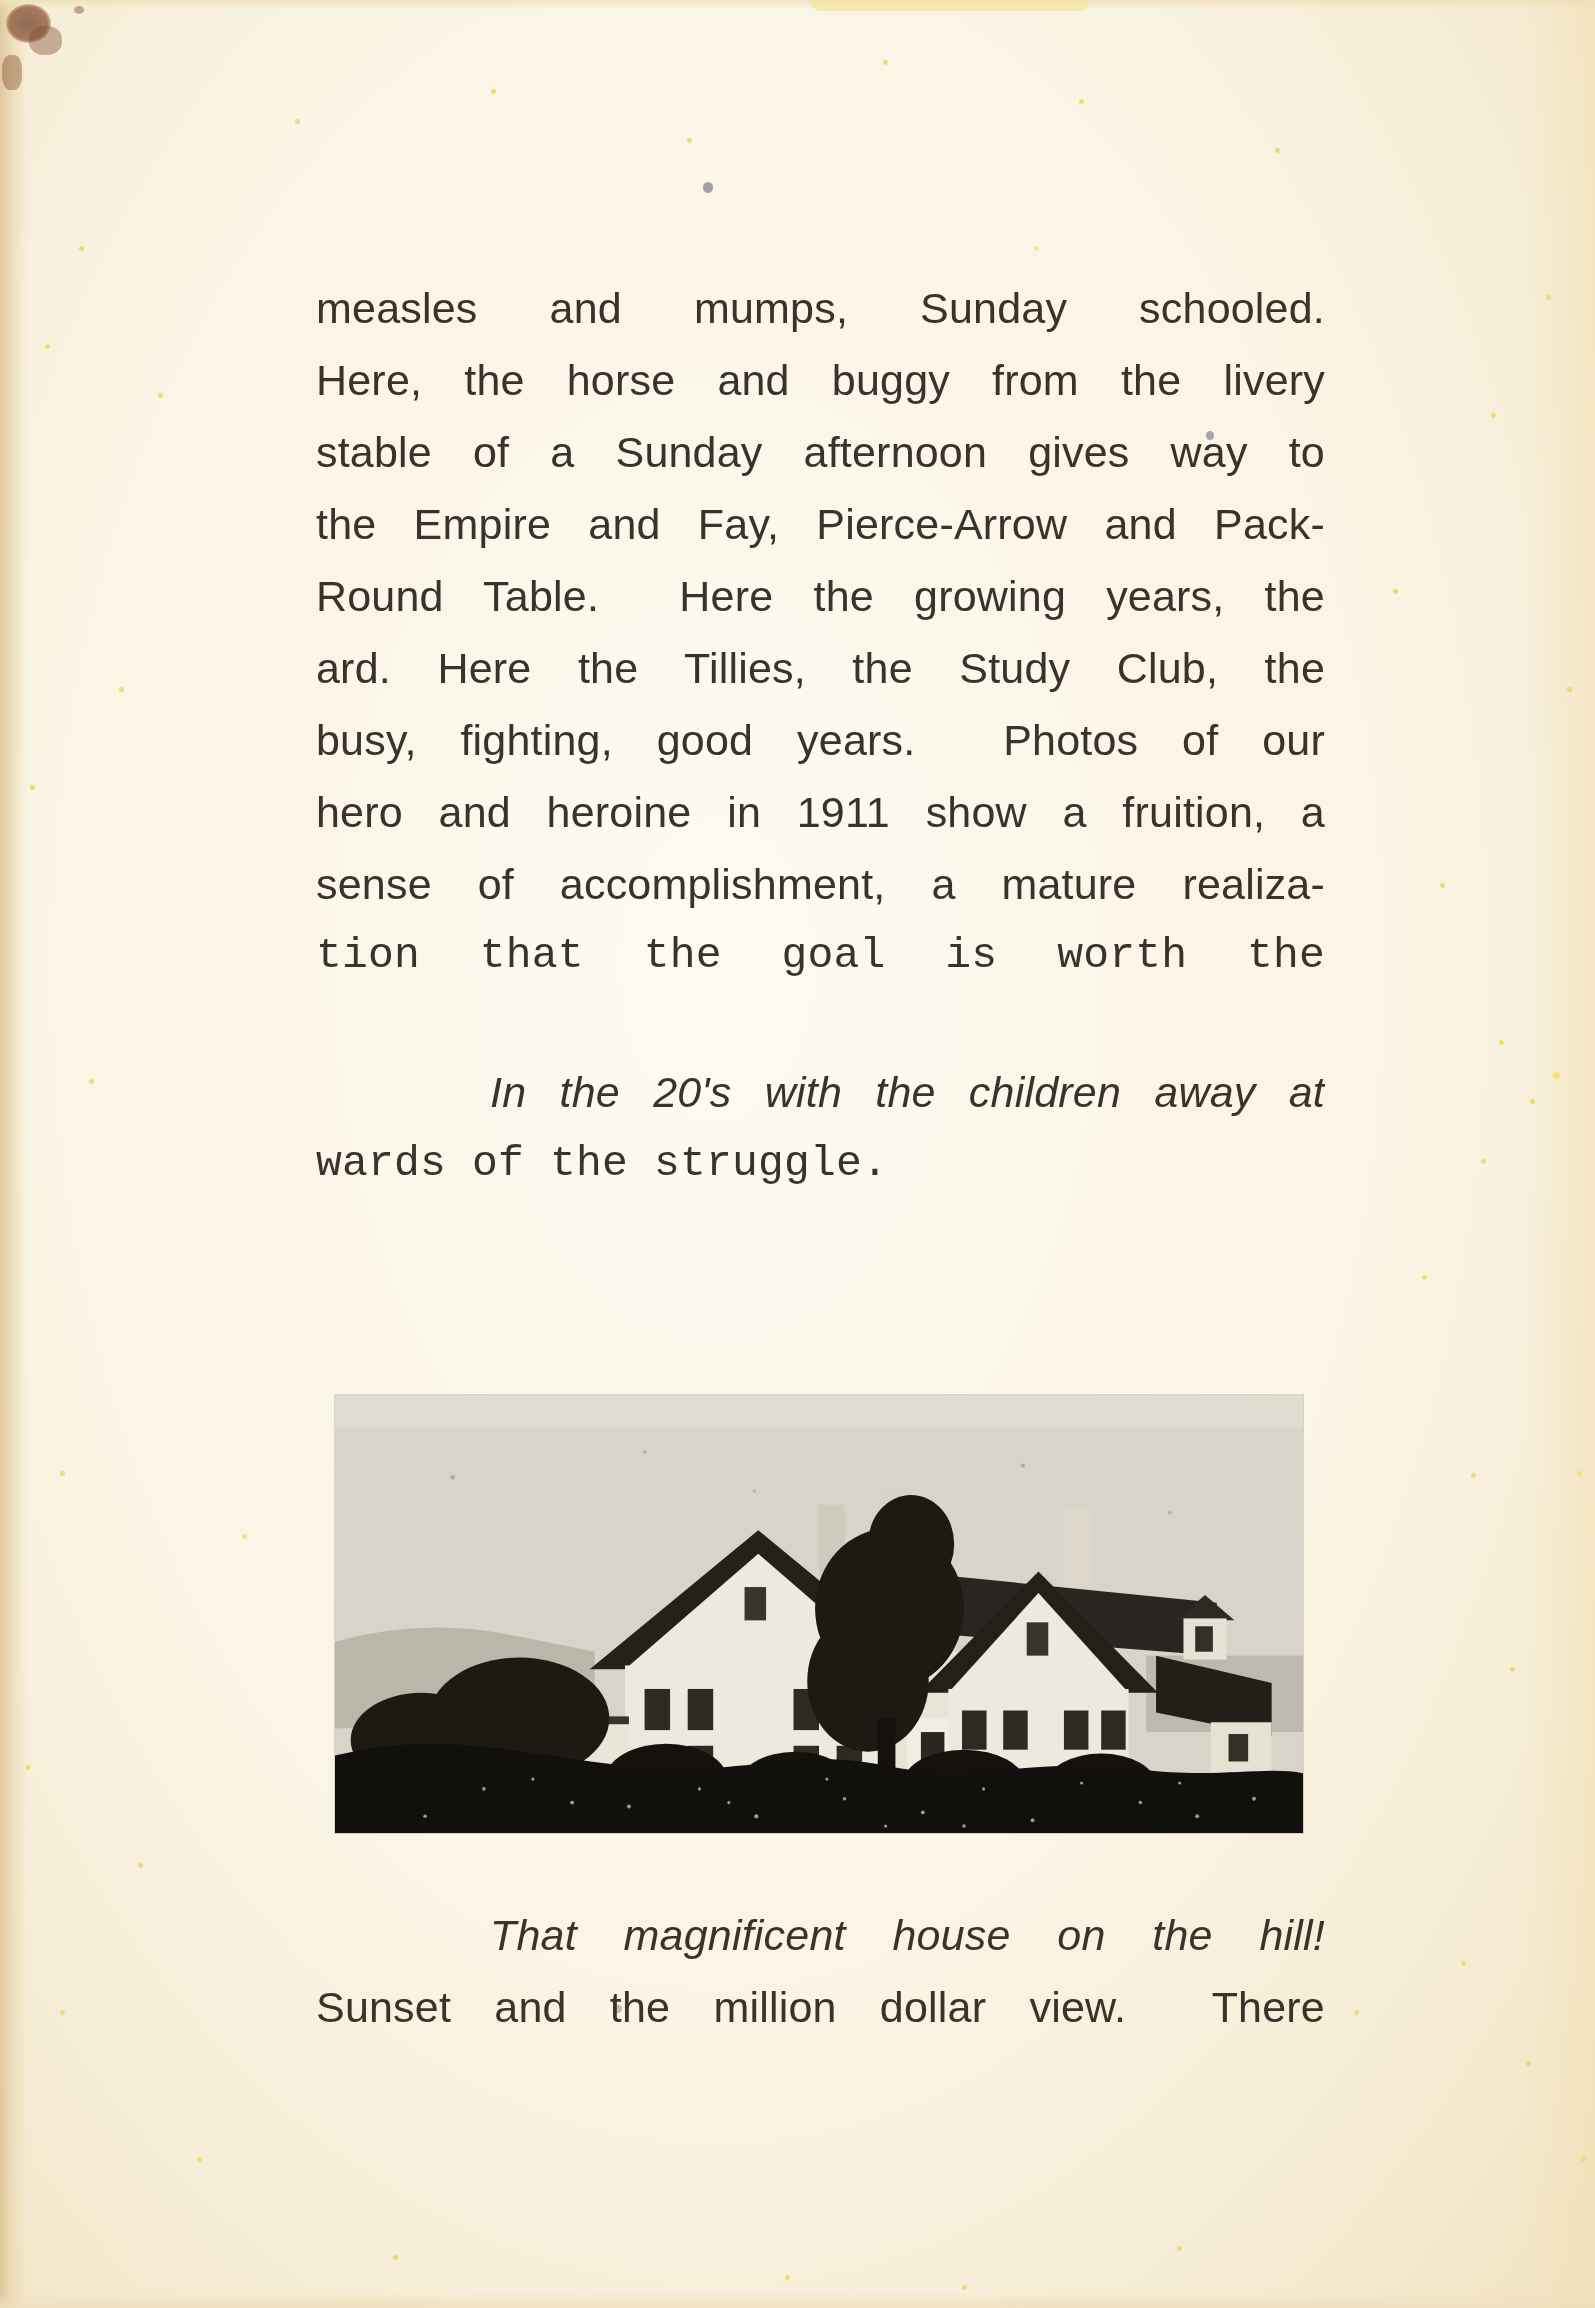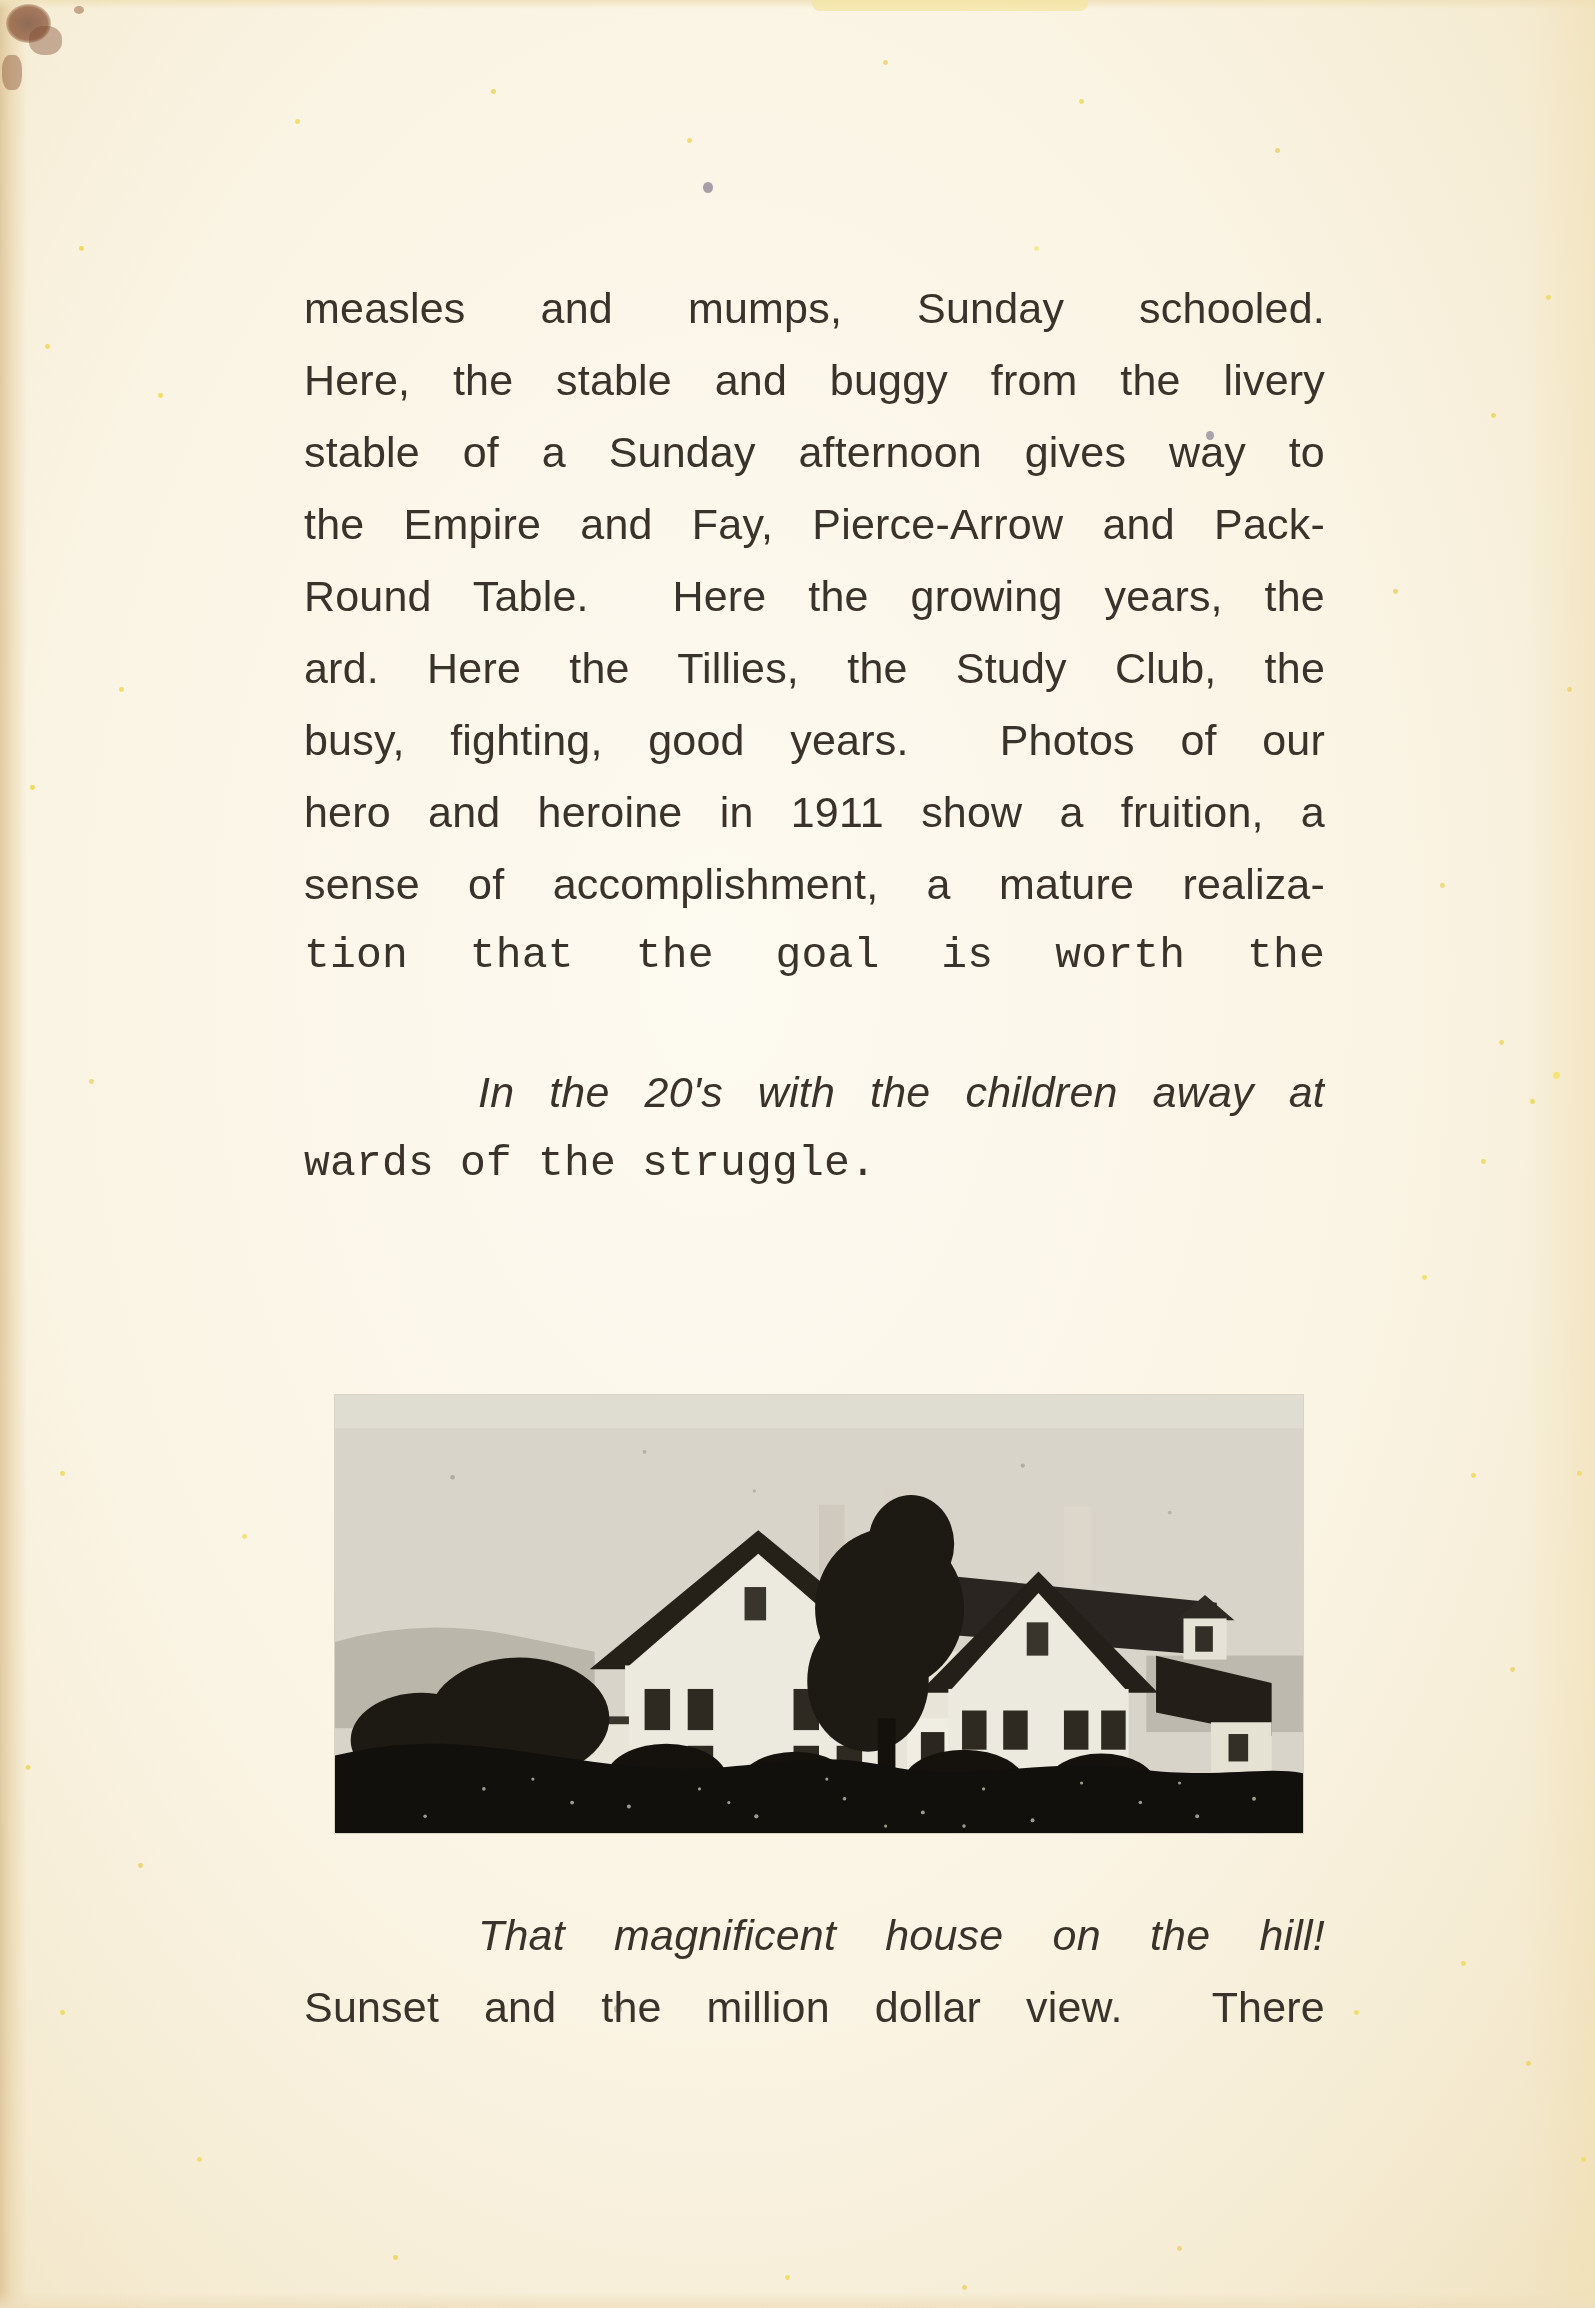--- a/index.html
+++ b/index.html
@@ -43,21 +43,21 @@
       1080px  100px 0 1px #f2dc6b, 1276px  149px 0 1px #eed47a,  159px  394px 0 1px #f2dc6b,
         80px  247px 0 1px #f0d964, 1355px 2011px 0 1px #f2dc6b, 1394px  590px 0 1px #eed47a,
         61px 2011px 0 1px #f2dc6b,   31px  786px 0 1px #f0d964, 1578px 1472px 0 1px #f2dc6b,
       1568px  688px 0 1px #eed47a, 1582px 2158px 0 1px #f2dc6b,   26.5px 1766px 0 1px #f0d964,
         46px  345px 0 1px #f2dc6b,  963px 2286px 0 1px #eed47a, 1035px  247px 0 1px #f6e88f,
        243px 1535px 0 1px #f4e07a;}
   
   .para{position:absolute;left:304px;width:1021px;color:#3a332c;}
   .line{
     height:72px;line-height:72px;font-size:43px;letter-spacing:0.2px;
-    text-align:justify;text-align-last:justify;overflow:hidden;box-sizing:border-box;
+    text-align:justify;text-align-last:justify;overflow:hidden;box-sizing:border-box;margin-left:12px;
   }
   .line.flush-left{text-align-last:left;font-family:Liberation Mono, monospace;}
   .line.indent{padding-left:174px;font-style:italic;}
   
   figure.photo{position:absolute;left:335px;top:1395px;width:968px;height:438px;margin:0;
     outline:1px solid rgba(120,110,95,.25);}
   figure.photo svg{display:block;}
 </style>
 </head>
 <body>
@@ -71,21 +71,21 @@
 <div class="artifact corner-blob2"></div>
 <div class="artifact corner-blob3"></div>
 <div class="artifact corner-speck"></div>
 <div class="artifact specks"></div>
 <div class="artifact dot-top"></div>
 <div class="artifact dot-way"></div>
 <div class="artifact dot-bottom"></div>
 
 <div class="para" id="para-0" style="top:272px">
     <div class="line">measles and mumps, Sunday schooled.</div>
-    <div class="line">Here, the stable and buggy from the livery</div>
+    <div class="line">Here, the horse and buggy from the livery</div>
     <div class="line">stable of a Sunday afternoon gives way to</div>
     <div class="line">the Empire and Fay, Pierce-Arrow and Pack-</div>
     <div class="line">Round Table.&nbsp; Here the growing years, the</div>
     <div class="line">ard. Here the Tillies, the Study Club, the</div>
     <div class="line">busy, fighting, good years.&nbsp; Photos of our</div>
     <div class="line">hero and heroine in 1911 show a fruition, a</div>
     <div class="line">sense of accomplishment, a mature realiza-</div>
     <div class="line flush-left">tion that the goal is worth the struggle</div>
   </div>
 <div class="para" id="para-1" style="top:1056px">

